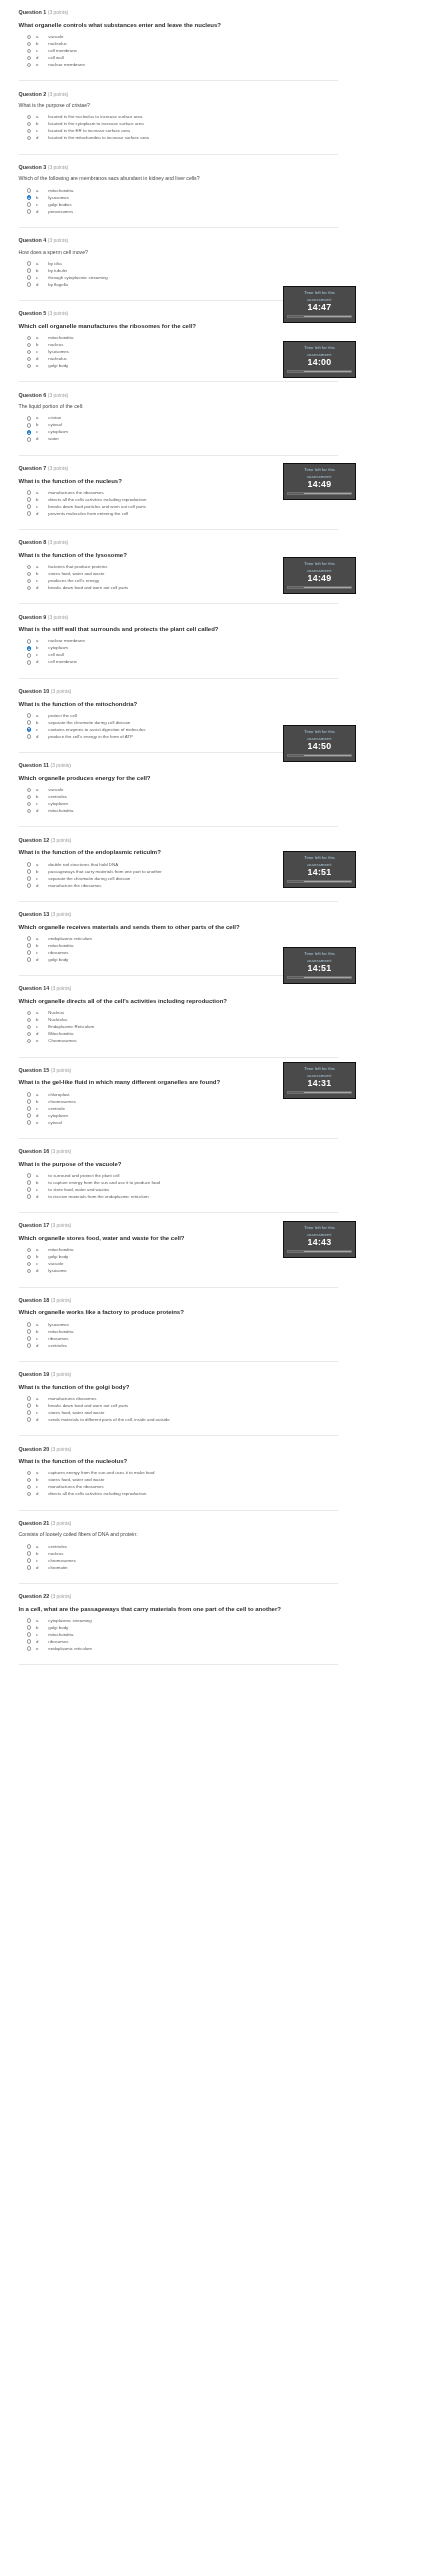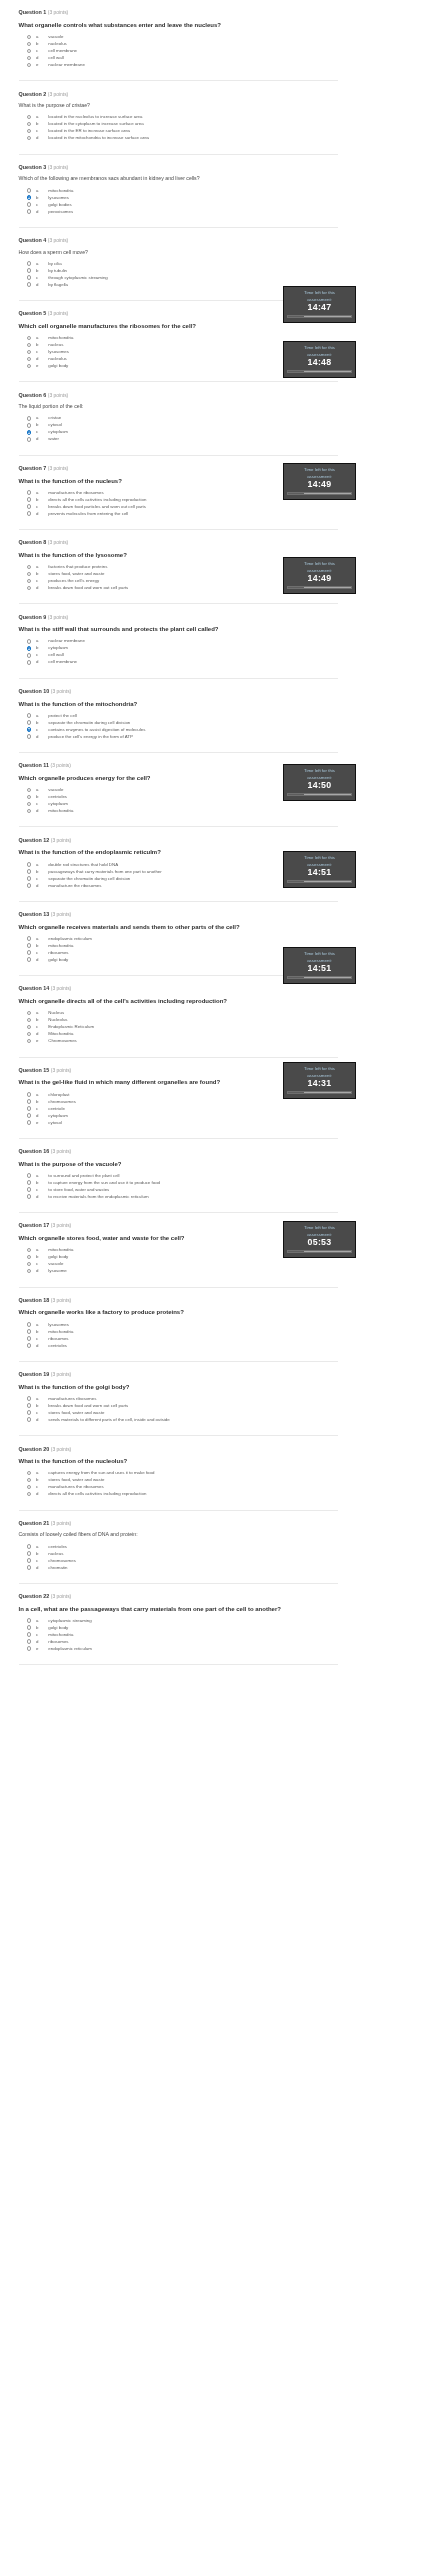--- a/index.html
+++ b/index.html
@@ -746,42 +746,42 @@
       <div class="timer-label">Time left for this</div>
       <div class="timer-label">assessment:</div>
       <div class="timer-value">14:47</div>
       <div class="timer-bar">
         <div class="timer-bar-fill"></div>
       </div>
     </div>
     <div class="timer" style="top: 341px;">
       <div class="timer-label">Time left for this</div>
       <div class="timer-label">assessment:</div>
-      <div class="timer-value">14:48</div>
+      <div class="timer-value">14:00</div>
       <div class="timer-bar">
         <div class="timer-bar-fill"></div>
       </div>
     </div>
     <div class="timer" style="top: 463px;">
       <div class="timer-label">Time left for this</div>
       <div class="timer-label">assessment:</div>
       <div class="timer-value">14:49</div>
       <div class="timer-bar">
         <div class="timer-bar-fill"></div>
       </div>
     </div>
     <div class="timer" style="top: 557px;">
       <div class="timer-label">Time left for this</div>
       <div class="timer-label">assessment:</div>
       <div class="timer-value">14:49</div>
       <div class="timer-bar">
         <div class="timer-bar-fill"></div>
       </div>
     </div>
-    <div class="timer" style="top: 764px;">
+    <div class="timer" style="top: 725px;">
       <div class="timer-label">Time left for this</div>
       <div class="timer-label">assessment:</div>
       <div class="timer-value">14:50</div>
       <div class="timer-bar">
         <div class="timer-bar-fill"></div>
       </div>
     </div>
     <div class="timer" style="top: 851px;">
       <div class="timer-label">Time left for this</div>
       <div class="timer-label">assessment:</div>
@@ -802,19 +802,19 @@
       <div class="timer-label">Time left for this</div>
       <div class="timer-label">assessment:</div>
       <div class="timer-value">14:31</div>
       <div class="timer-bar">
         <div class="timer-bar-fill"></div>
       </div>
     </div>
     <div class="timer" style="top: 1221px;">
       <div class="timer-label">Time left for this</div>
       <div class="timer-label">assessment:</div>
-      <div class="timer-value">05:53</div>
+      <div class="timer-value">14:43</div>
       <div class="timer-bar">
         <div class="timer-bar-fill"></div>
       </div>
     </div>
   </div>
 
 
 </body></html>

